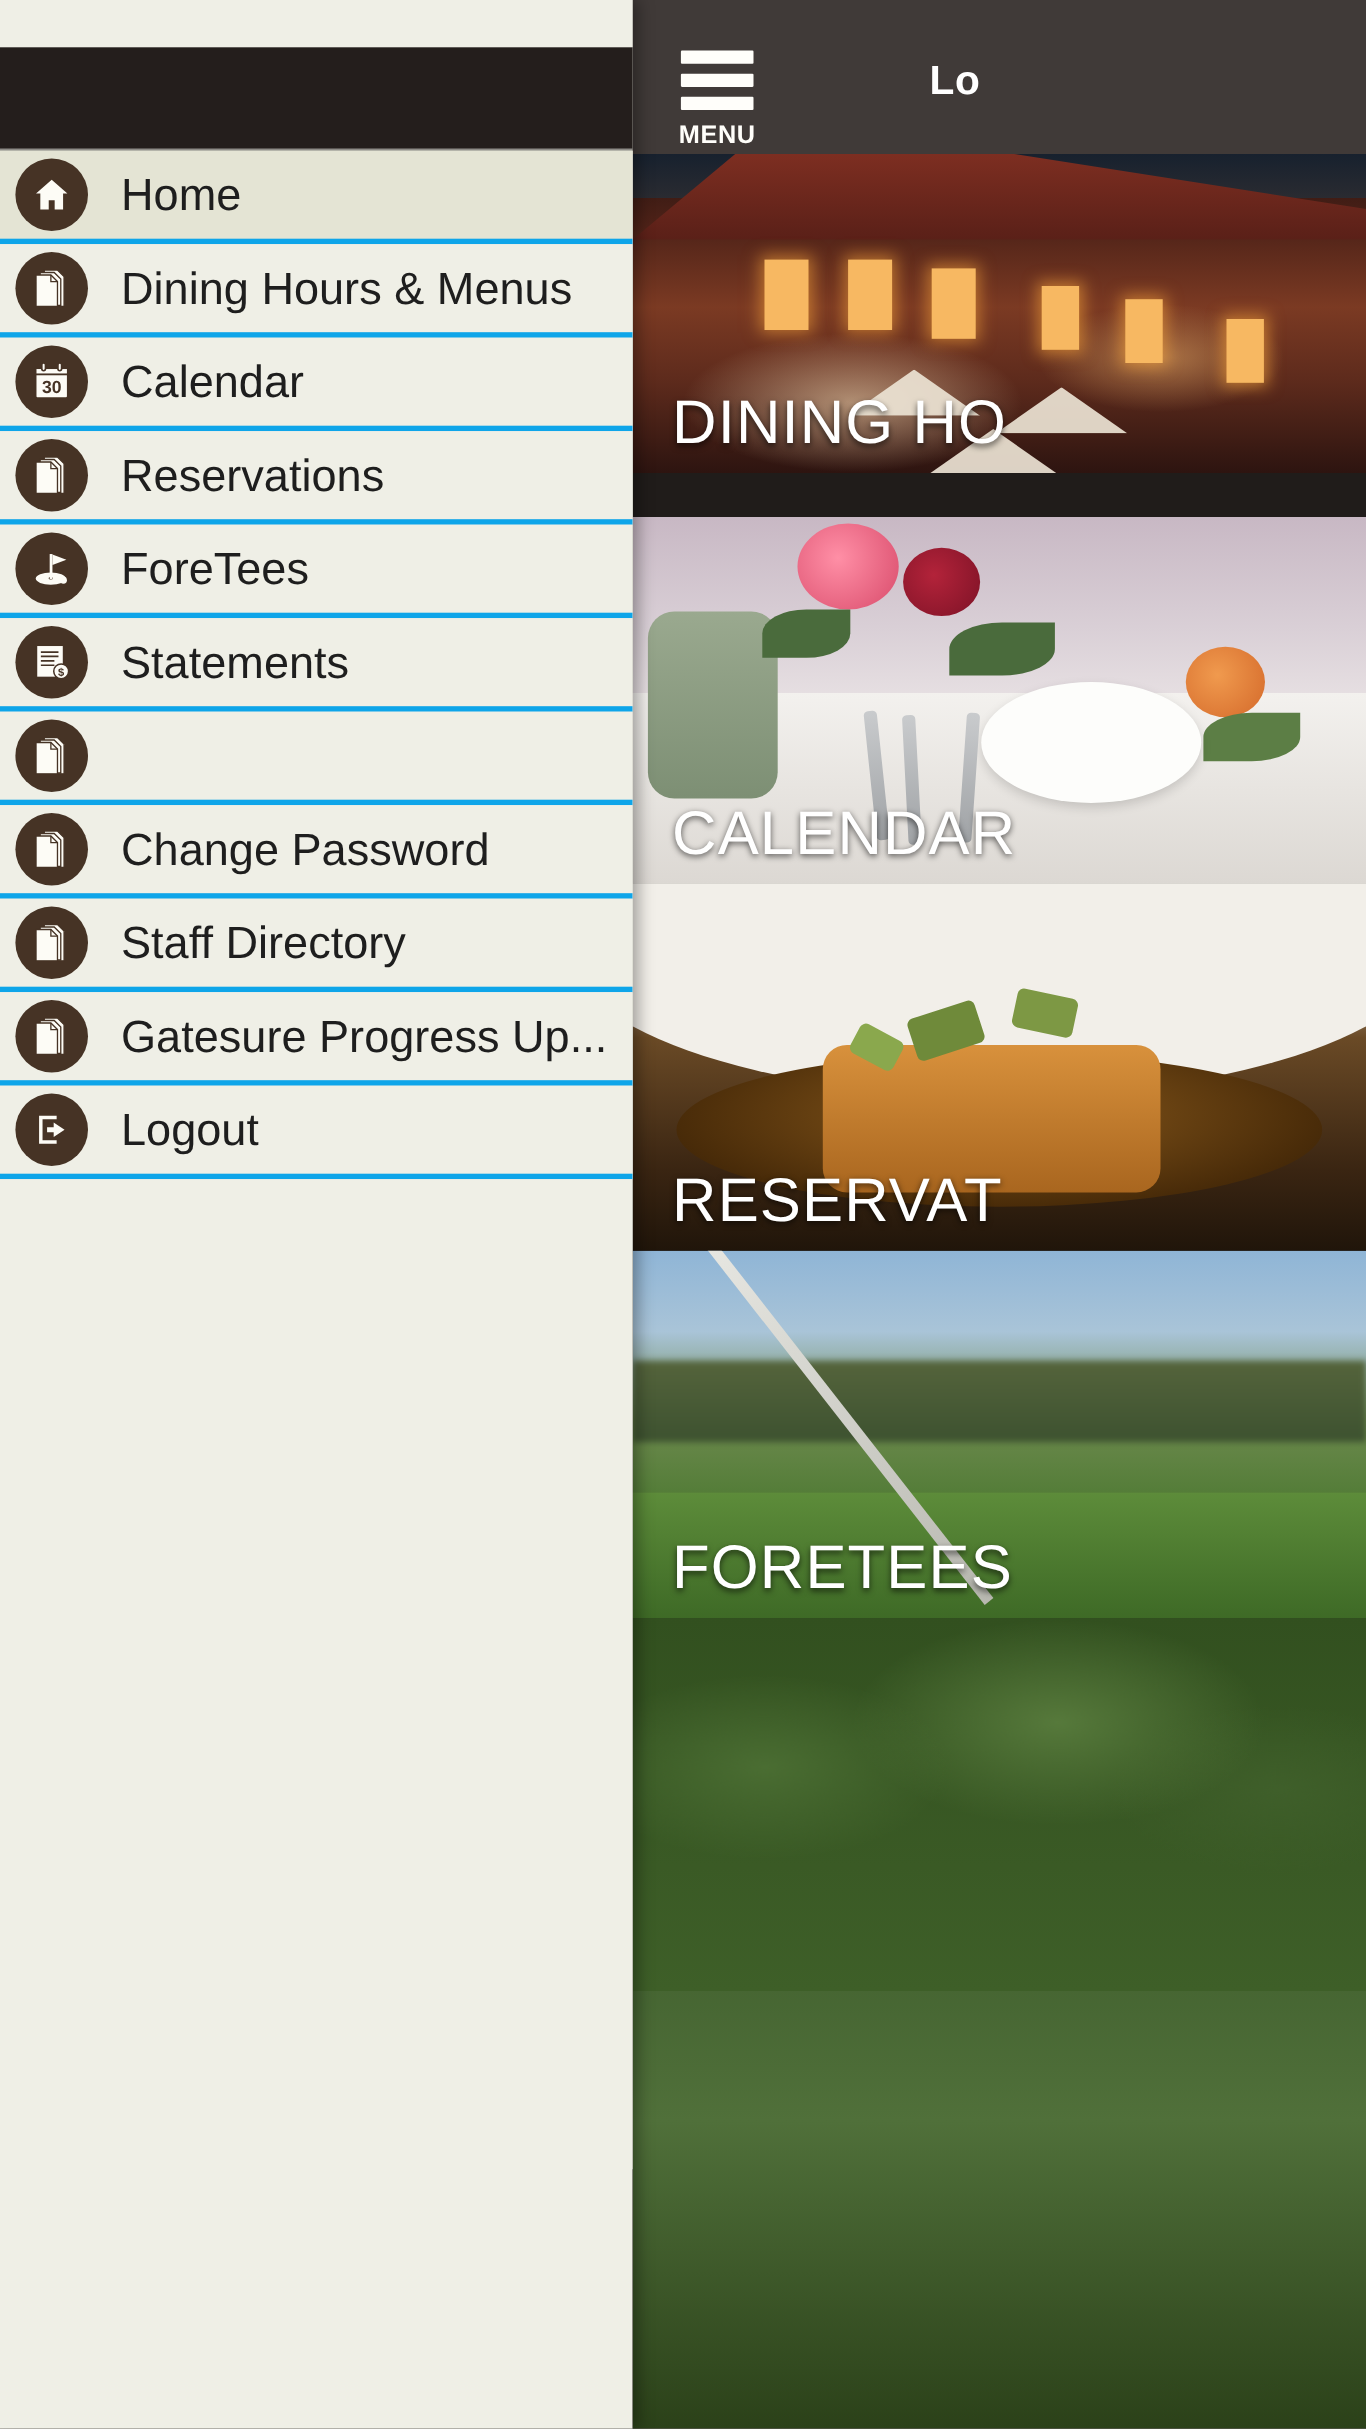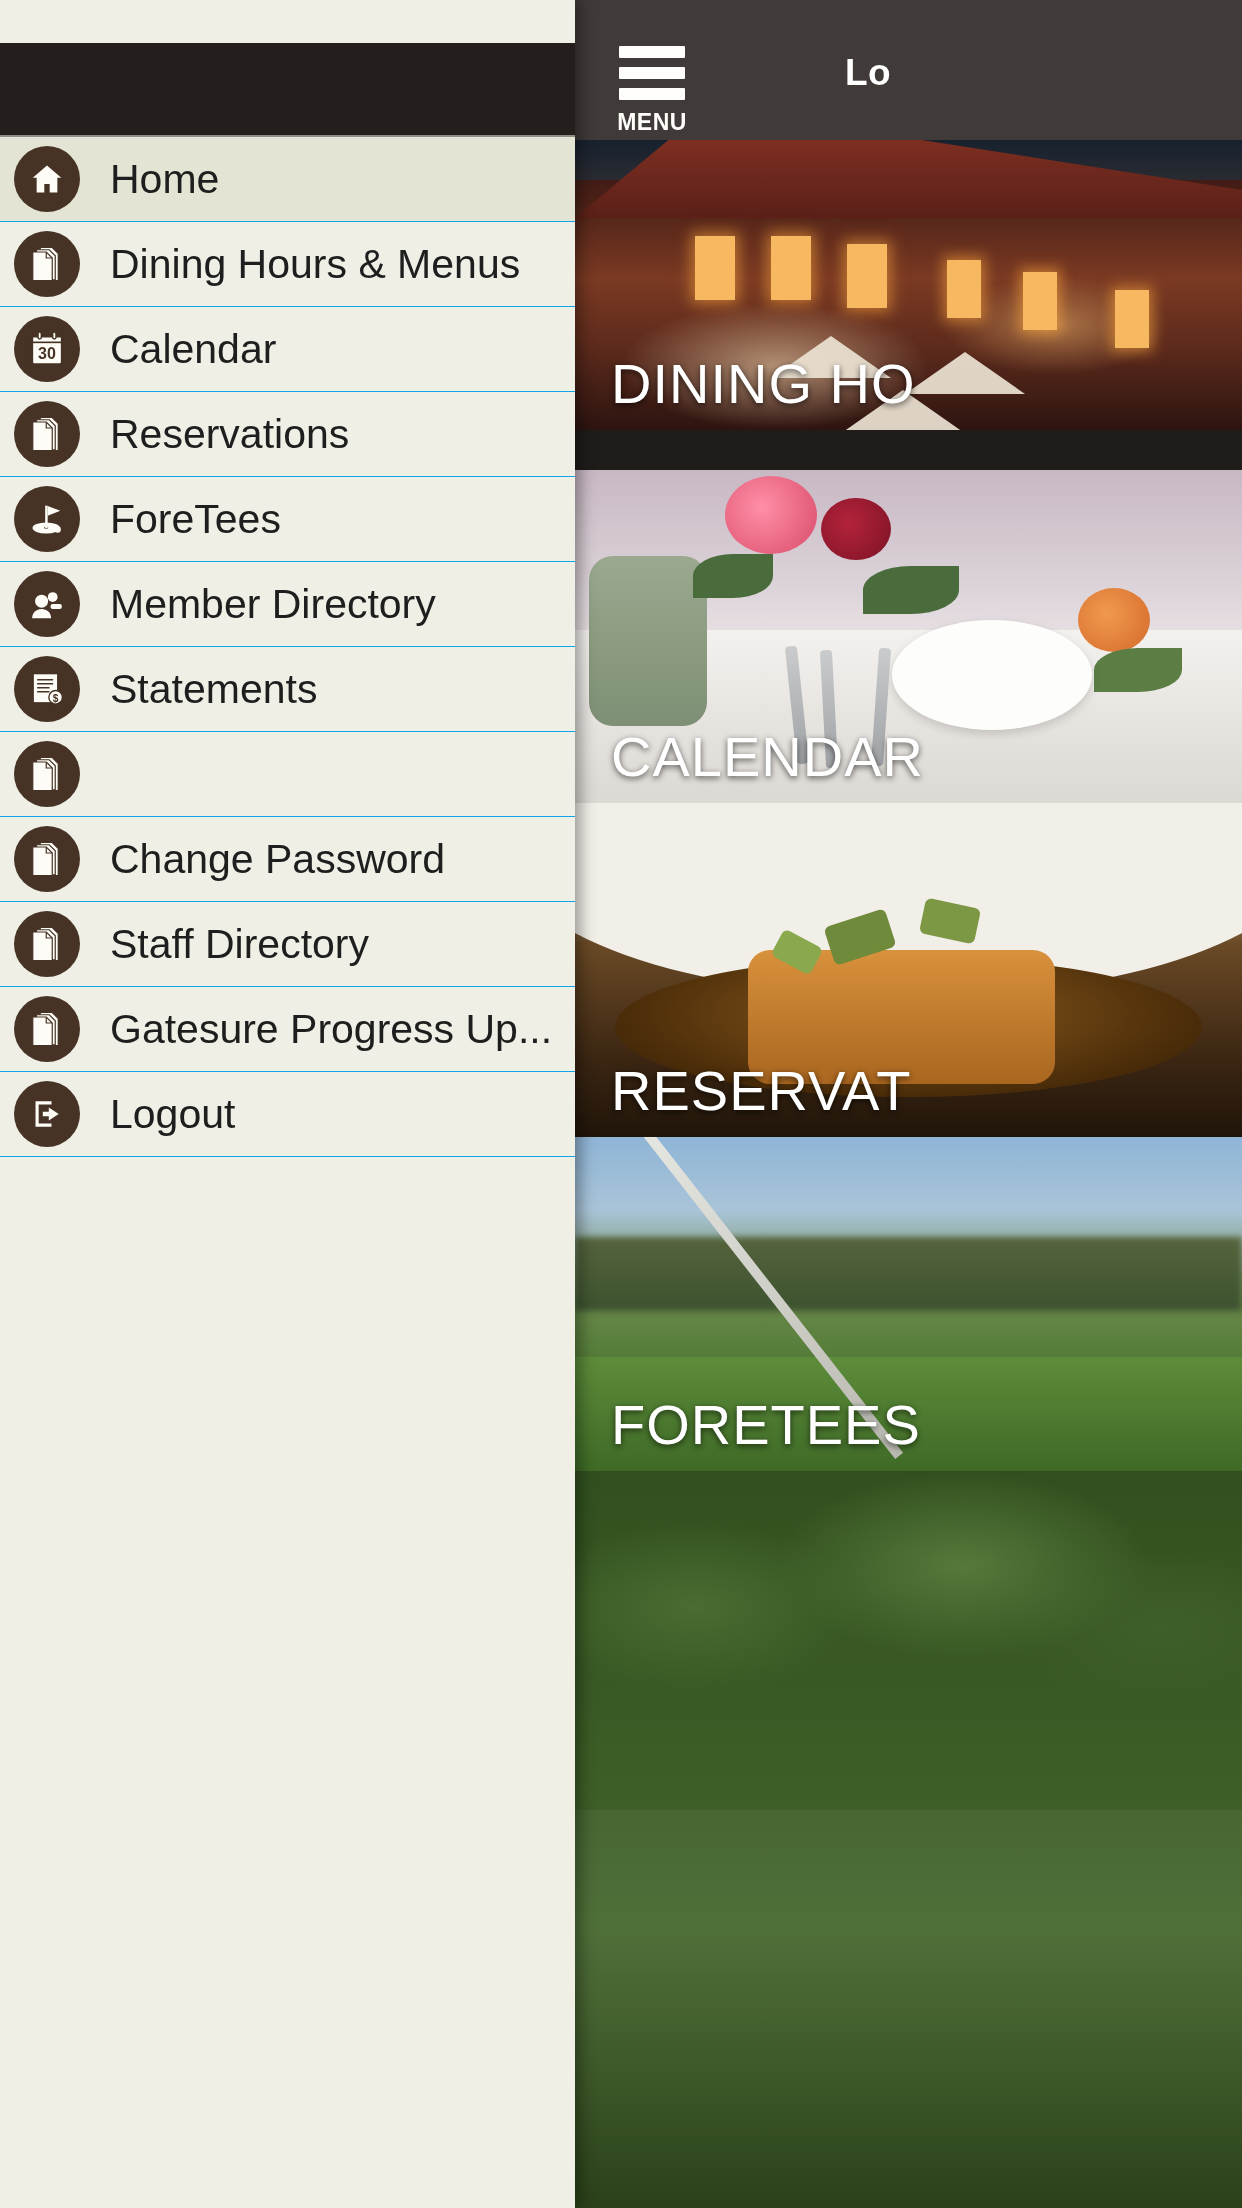--- a/index.html
+++ b/index.html
@@ -155,21 +155,21 @@
     box-shadow:6px 0 14px rgba(0,0,0,.35);
     z-index:5;
   }
   #drawer-topgap{height:43px;background:#efefe6;}
   #drawer-header{
     height:92px;background:#241e1c;border-bottom:2px solid #8e8c87;
   }
   #nav-list{list-style:none;margin:0;padding:0;background:#efefe6;}
   .nav-item{
     display:flex;align-items:center;height:85px;
-    border-bottom:1px solid #0ea5e9;
+    border-bottom:5px solid #0ea5e9;
     padding-left:14px;box-sizing:border-box;
     background:#efefe6;
   }
   .nav-item.active{background:#e4e4d4;}
   .nav-icon{
     width:66px;height:66px;border-radius:50%;
     background:#463325;flex:0 0 66px;
     position:relative;
   }
   .nav-icon svg{position:absolute;left:50%;top:50%;transform:translate(-50%,-50%);}
@@ -311,31 +311,20 @@
             <ellipse cx="11.5" cy="17.2" rx="1.2" ry="0.7" fill="#463325"></ellipse>
             <rect x="10.9" y="4" width="1.5" height="13.6" fill="#fdfcf6"></rect>
             <path fill="#fdfcf6" d="M12.4 4.2 20 7.1l-7.6 2.9z"></path>
             <circle cx="18.4" cy="18.3" r="1.9" fill="#fdfcf6"></circle>
           </svg>
         </span>
         <span class="nav-label">ForeTees</span>
       </li>
       <li class="nav-item">
         <span class="nav-icon">
-          <svg width="40" height="38" viewBox="0 0 24 24">
-            <circle cx="15.6" cy="7.6" r="3.1" fill="#fdfcf6"></circle>
-            <rect x="14.2" y="12" width="7.2" height="3.1" rx="1.4" fill="#fdfcf6"></rect>
-            <circle cx="8.6" cy="10.2" r="4.1" fill="#fdfcf6"></circle>
-            <path fill="#fdfcf6" d="M2.6 21c0-3.5 2.7-5.8 6-5.8s6 2.3 6 5.8z"></path>
-          </svg>
-        </span>
-        <span class="nav-label">Member Directory</span>
-      </li>
-      <li class="nav-item">
-        <span class="nav-icon">
           <svg width="38" height="40" viewBox="0 0 24 26">
             <rect x="3" y="3" width="16" height="19" fill="#fdfcf6" stroke="#463325" stroke-width="0.9"></rect>
             <path stroke="#463325" stroke-width="1" d="M5.6 7h10.4M5.6 9.6h10.4M5.6 12.2h8M5.6 14.8h8"></path>
             <circle cx="17.6" cy="18.4" r="4.4" fill="#fdfcf6" stroke="#463325" stroke-width="0.9"></circle>
             <text x="17.6" y="21.3" text-anchor="middle" font-family="Liberation Sans,sans-serif" font-size="6.6" font-weight="bold" fill="#463325">$</text>
           </svg>
         </span>
         <span class="nav-label">Statements</span>
       </li>
       <li class="nav-item">

